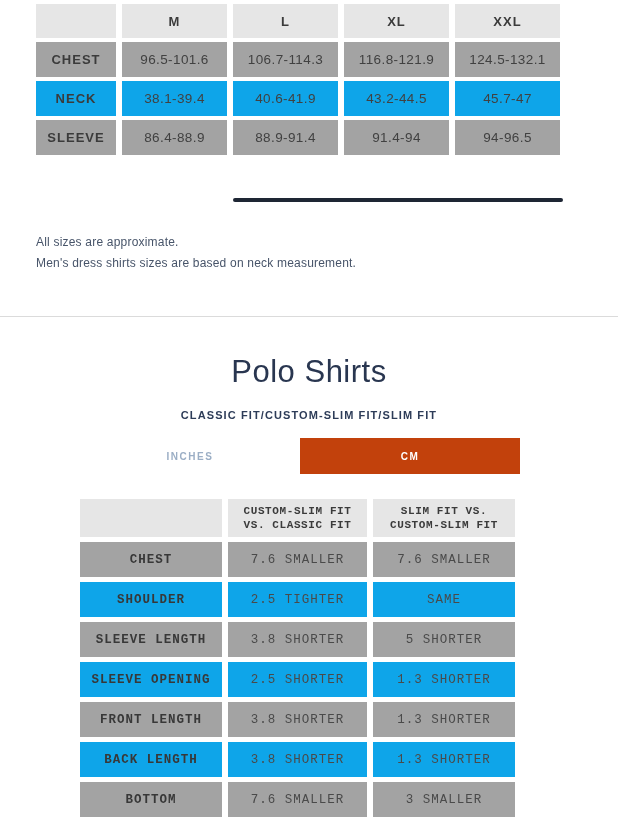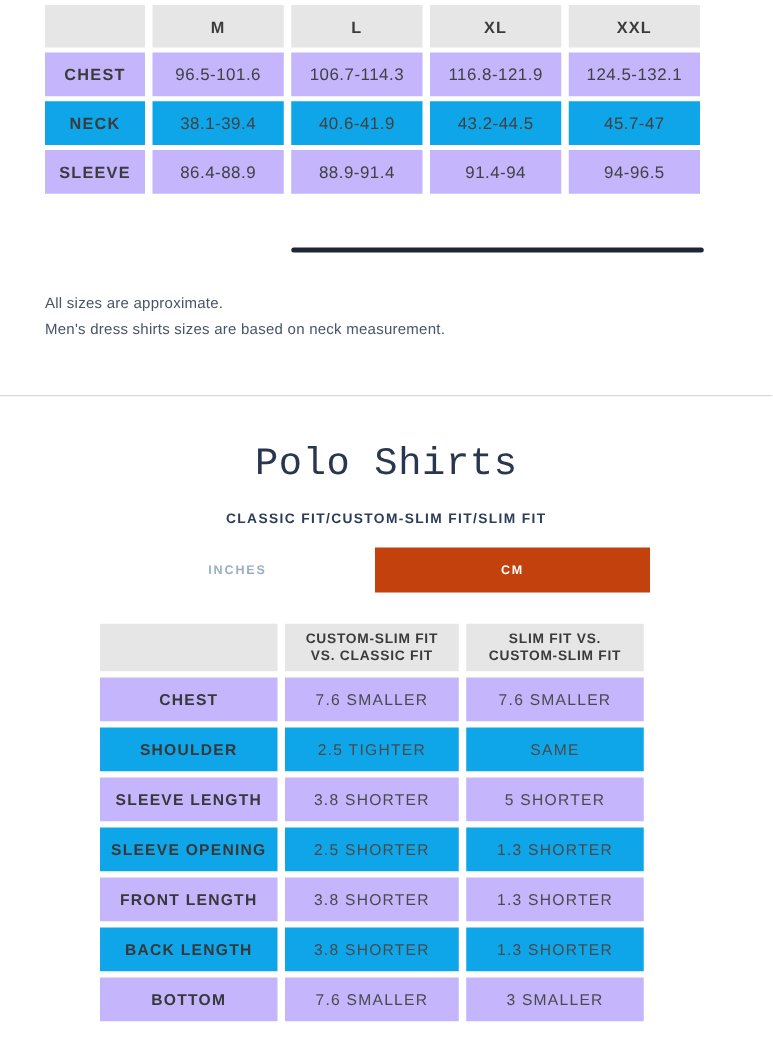--- a/index.html
+++ b/index.html
@@ -29,21 +29,21 @@
   .size-table tbody th, .size-table tbody td { height: 35px; }
   .size-table .col-h {
     font-size: 13px; font-weight: bold; letter-spacing: 1px; color: #3b3b3b;
   }
   .size-table .row-label {
     font-size: 13px; font-weight: bold; letter-spacing: 1px; color: #3b3b3b;
   }
   .size-table td {
     font-size: 13.5px; font-weight: 400; letter-spacing: 0.4px; color: #414141;
   }
-  tr.row-light th, tr.row-light td { background: #c4b5fd; }
+  tr.row-light th, tr.row-light td { background: #a3a3a3; }
   tr.row-dark th, tr.row-dark td { background: #0ea5e9; }
 
   .hscroll-thumb {
     position: absolute;
     left: 233px; top: 198px;
     width: 330px; height: 4px;
     border-radius: 2px;
     background: #1e2634;
   }
 
@@ -63,21 +63,21 @@
     width: 618px; height: 1px;
     background: #dbdbdb;
   }
 
   
   .polo-title {
     position: absolute;
     left: 0; top: 354px;
     width: 618px;
     text-align: center;
-    font-family: Liberation Mono, monospace;
+    font-family: Liberation Sans, sans-serif;
     font-weight: 400;
     font-size: 31px;
     letter-spacing: 0.5px;
     color: #293650;
   }
   .polo-subtitle {
     position: absolute;
     left: 0; top: 409px;
     width: 618px;
     text-align: center;
@@ -107,21 +107,21 @@
     border: 1px solid #d9d9d9;
     border-right: none;
     color: #9baec5;
   }
   .tab-cm {
     background: #c2410c;
     color: #ffffff;
   }
 
   
-  .cmp-table-wrap { position: absolute; left: 74px; top: 494px; }
+  .cmp-table-wrap { position: absolute; left: 74px; top: 494px; font-family: Liberation Mono, monospace; }
   table.cmp-table {
     border-collapse: separate;
     border-spacing: 6px 5px;
     table-layout: fixed;
   }
   table.cmp-table th, table.cmp-table td {
     text-align: center; vertical-align: middle;
   }
   .cmp-table .corner { background: #e6e6e6; }
   .cmp-table thead th { height: 38px; background: #e6e6e6; }

